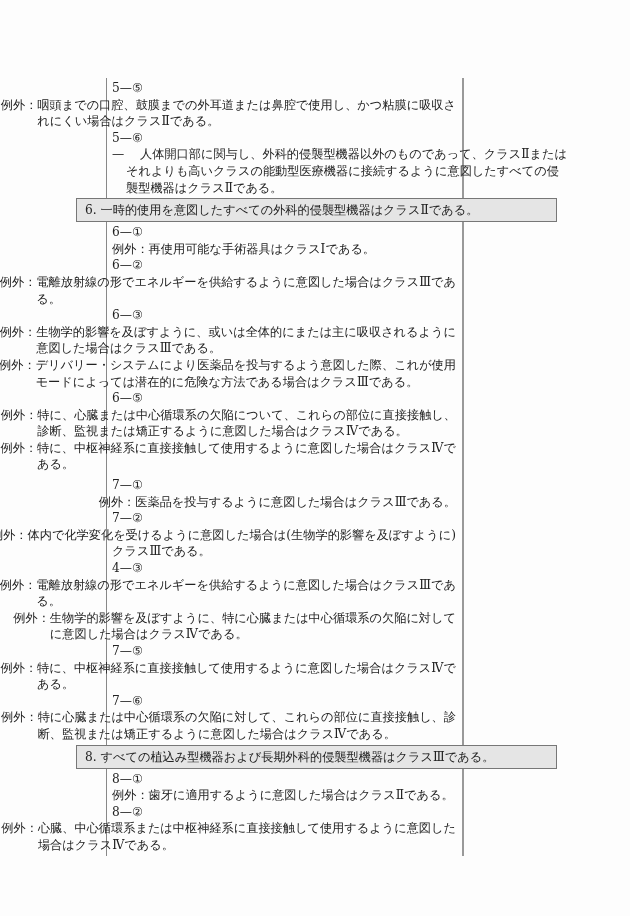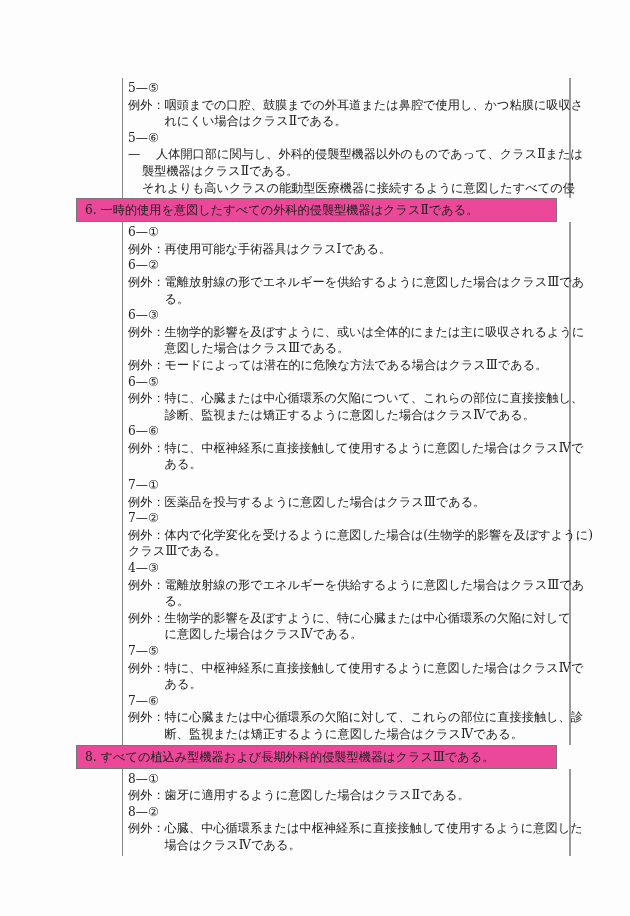--- a/index.html
+++ b/index.html
@@ -3,39 +3,39 @@
 <meta charset="utf-8">
 <style>
   html, body { margin: 0; padding: 0; background: #fdfdfd; }
   body {
     width: 630px; height: 916px; position: relative; overflow: hidden;
     font-family: "DejaVu Serif", "Liberation Serif", serif;
     color: #222; font-size: 12.2px;
   }
   .page { position: absolute; left: 76px; top: 78px; width: 481px; }
   .block {
-    margin-left: 46px; width: 449px;
+    margin-left: 30px; width: 358px;
     border-left: 1.5px solid #888; border-right: 2px solid #999;
     padding: 2px 6px 2px 5px; box-sizing: border-box;
   }
   .line { line-height: 16.6px; white-space: nowrap; }
   .num { letter-spacing: 0; }
-  .ex { display: flex; line-height: 16.6px; }
+  .ex { display: flex; line-height: 16.6px; justify-content: flex-end; }
   .ex .lbl { flex: 0 0 auto; white-space: nowrap; }
   .ex .txt { flex: 1; }
   .ex .txt .l1 { display: block; white-space: nowrap; }
   .ex .txt .l2 { display: block; white-space: nowrap; }
   .dash { display: flex; line-height: 16.6px; }
   .dash .lbl { flex: 0 0 28px; }
   .dash .txt .l { display: block; white-space: nowrap; text-align: center; }
   .header {
     width: 481px; box-sizing: border-box;
     border: 1.5px solid #777;
     padding: 3px 8px 3px 8px; line-height: 16px;
-    background: #ec4899;
+    background: #e5e5e5;
     white-space: nowrap;
   }
 </style>
 </head>
 <body>
 
 <div class="page">
 
   <div class="block">
     <div class="line num">5—⑤</div>
@@ -46,22 +46,22 @@
         <span class="l2">れにくい場合はクラスⅡである。</span>
       </span>
     </div>
     <div class="line num">5—⑥</div>
     <div class="dash">
       <span class="lbl">—</span>
       <span class="txt">
         <span class="l">人体開口部に関与し、外科的侵襲型機器以外のものであって、クラスⅡまたは</span>
       </span>
     </div>
+    <div class="line" style="padding-left:14px">それよりも高いクラスの能動型医療機器に接続するように意図したすべての侵</div>
     <div class="line" style="padding-left:14px">襲型機器はクラスⅡである。</div>
-    <div class="line" style="padding-left:14px">それよりも高いクラスの能動型医療機器に接続するように意図したすべての侵</div>
   </div>
 
   <div class="header">6.  一時的使用を意図したすべての外科的侵襲型機器はクラスⅡである。</div>
   <div class="block">
     <div class="line num">6—①</div>
     <div class="ex">
         <span class="lbl">例外：</span>
         <span class="txt">
           <span class="l1">再使用可能な手術器具はクラスⅠである。</span>
         </span>
@@ -81,34 +81,34 @@
         <span class="lbl">例外：</span>
         <span class="txt">
           <span class="l1">生物学的影響を及ぼすように、或いは全体的にまたは主に吸収されるように</span>
           <span class="l2">意図した場合はクラスⅢである。</span>
         </span>
       </div>
 
     <div class="ex">
         <span class="lbl">例外：</span>
         <span class="txt">
+          <span class="l1">デリバリー・システムにより医薬品を投与するよう意図した際、これが使用</span>
           <span class="l2">モードによっては潜在的に危険な方法である場合はクラスⅢである。</span>
         </span>
       </div>
 
     <div class="line num">6—⑤</div>
     <div class="ex">
         <span class="lbl">例外：</span>
         <span class="txt">
           <span class="l1">特に、心臓または中心循環系の欠陥について、これらの部位に直接接触し、</span>
           <span class="l2">診断、監視または矯正するように意図した場合はクラスⅣである。</span>
         </span>
       </div>
 
-    <div class="line num">6—⑥</div>
     <div class="ex">
         <span class="lbl">例外：</span>
         <span class="txt">
           <span class="l1">特に、中枢神経系に直接接触して使用するように意図した場合はクラスⅣで</span>
           <span class="l2">ある。</span>
         </span>
       </div>
   </div>
 
   <div class="block">

